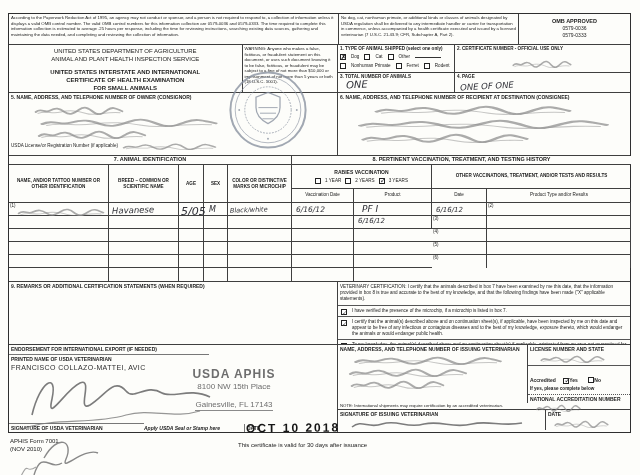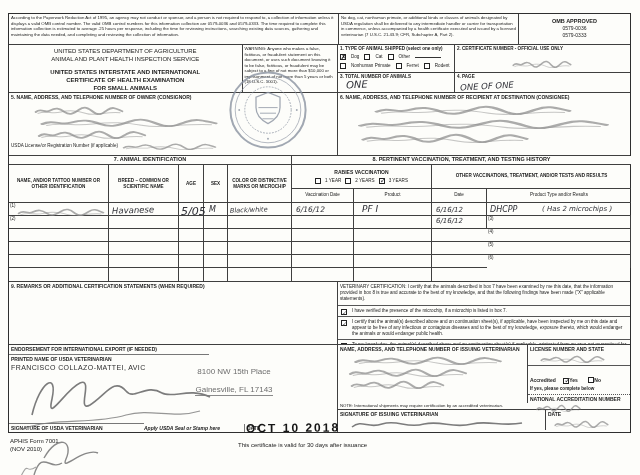--- a/index.html
+++ b/index.html
@@ -223,24 +223,20 @@
         </div>
       <div class="cell drow">
           <span class="hw hand" style="font-size:7.5px;left:4px;top:2px">6/16/12</span>
         </div>
       <div class="cell drow">
           <span class="hw hand" style="font-size:9px;left:8px;top:1px">PF I</span>
         </div>
       <div class="cell drow">
           <span class="hw hand" style="font-size:7px;left:4px;top:3px">6/16/12</span>
         </div>
-      <div class="cell drow nr">
-        <span class="hw hand" style="font-size:8px;left:3px;top:2px">DHCPP</span>
-        <span class="hw hand" style="font-size:7px;left:55px;top:2px">( Has 2 microchips )</span>
-      </div>
 
       <div class="cell drow">
           <span class="rownum">(2)</span>
         </div>
       <div class="cell drow"></div>
       <div class="cell drow"></div>
       <div class="cell drow"></div>
       <div class="cell drow"></div>
       <div class="cell drow"></div>
       <div class="cell drow"></div>
@@ -314,20 +310,21 @@
         </div>
       </div>
     </div>
 
     <div class="row" style="height:87px;border-bottom:none">
       <div class="c" style="width:330px;padding:0;overflow:visible">
         <div class="f5 b" style="padding:1px 2px;border-bottom:1px solid #777;width:200px">ENDORSEMENT FOR INTERNATIONAL EXPORT (IF NEEDED)</div>
         <div class="f5 b" style="padding:1px 2px">PRINTED NAME OF USDA VETERINARIAN</div>
         <div style="font-size:7px;letter-spacing:.4px;padding:1px 2px;color:#2c2c2c">FRANCISCO COLLAZO-MATTEI, AVIC</div>
         <div class="stamp-addr" style="position:absolute;left:130px;top:22px;width:190px">
+          <div style="font-size:12px;font-weight:bold;letter-spacing:1px">USDA APHIS</div>
           <div style="font-size:8px">8100 NW 15th Place</div>
           <div style="font-size:8px;border-bottom:1px solid #8a8a8a;display:inline-block">Gainesville, FL 17143</div>
         </div>
         <div style="position:absolute;left:0;right:0;bottom:0;display:flex;align-items:flex-end">
           <div class="f5 b" style="width:135px;padding:1px 2px;border-top:1px solid #777">SIGNATURE OF USDA VETERINARIAN</div>
           <div class="f5 b" style="width:100px;font-style:italic;padding:1px 0">Apply USDA Seal or Stamp here</div>
           <div class="f5 b" style="flex:1;border-left:1px solid #777;padding:1px 2px">DATE</div>
         </div>
         <div class="datestamp" style="position:absolute;left:237px;bottom:-3px;z-index:5">OCT 10 2018</div>
 

